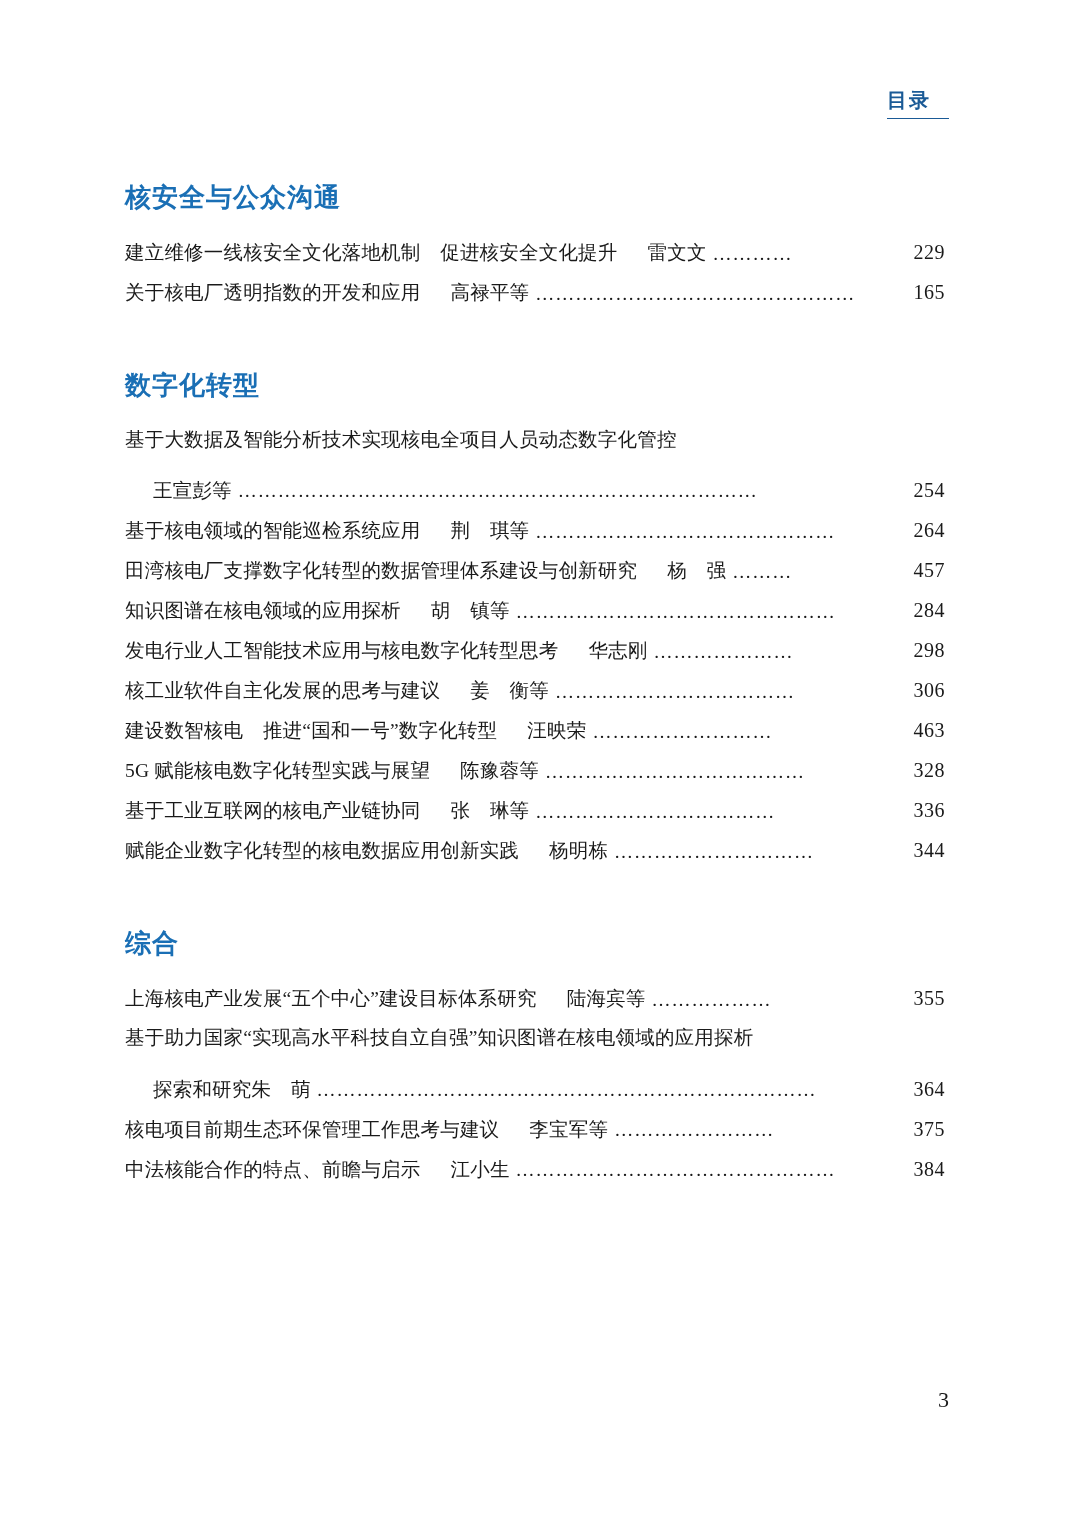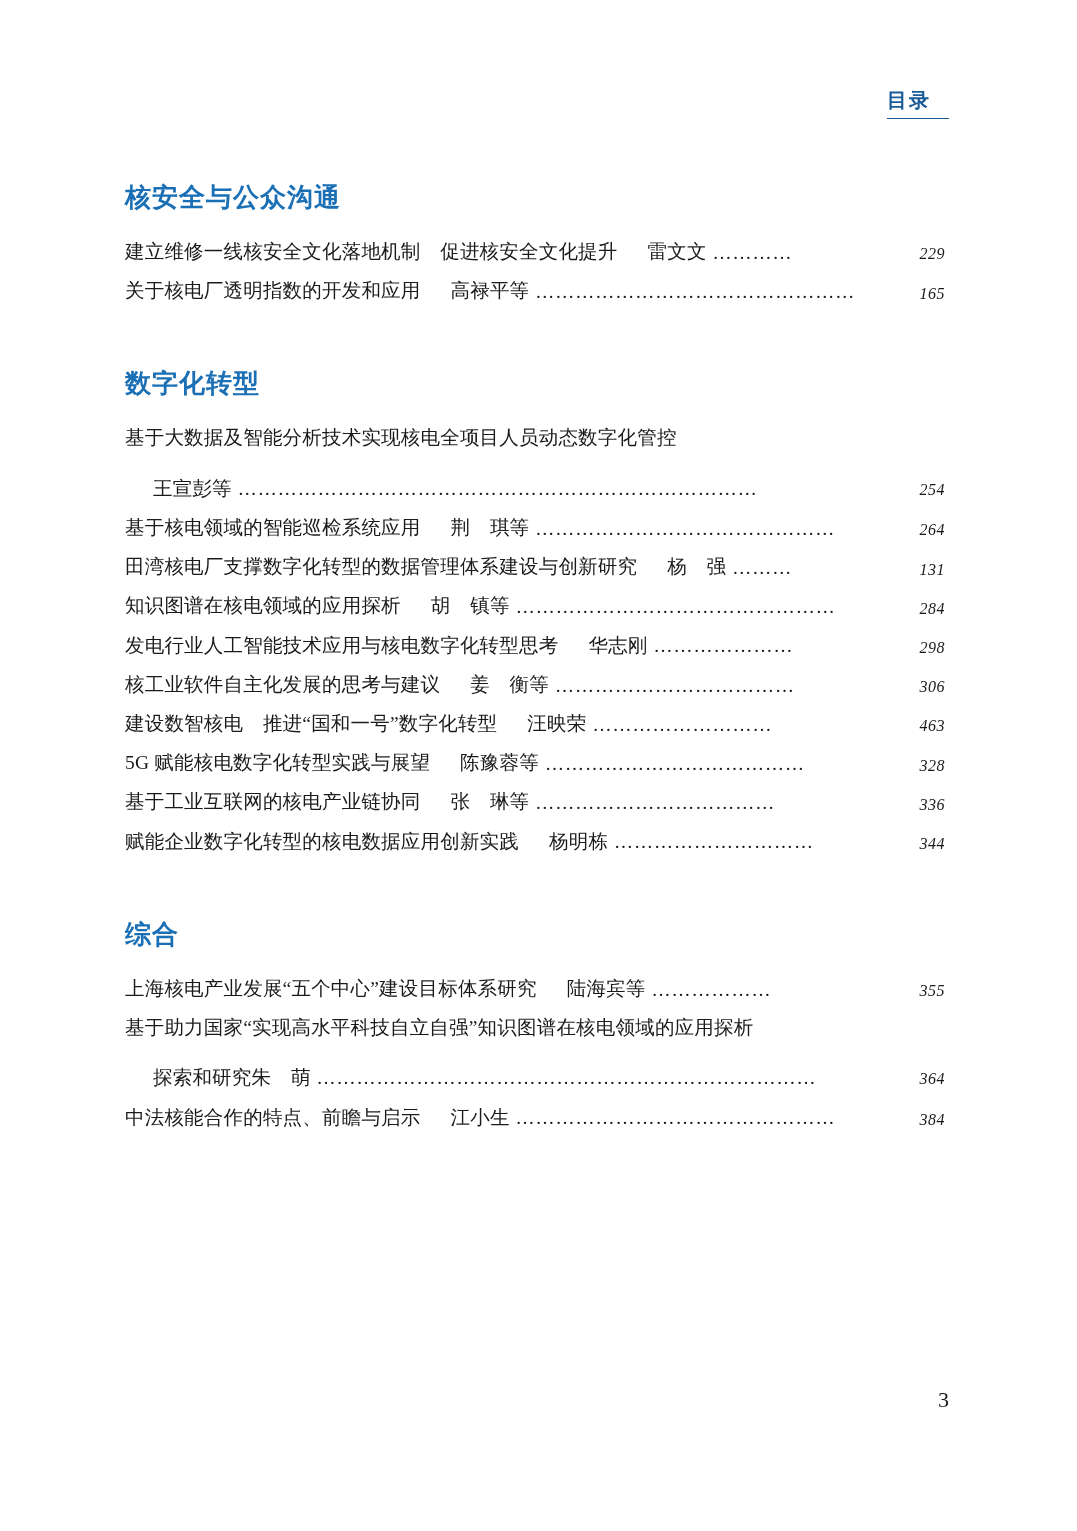--- a/index.html
+++ b/index.html
@@ -100,23 +100,22 @@
     white-space: nowrap;
     margin: 0 2px 0 6px;
     color: #1a1a1a;
     font-size: 19px;
     letter-spacing: 1px;
     min-width: 12px;
   }
   .page-no {
     white-space: nowrap;
     font-family: "Liberation Serif", serif;
-    font-size: 16px;
+    font-size: 20px;
     letter-spacing: 0.5px;
-    font-style: italic;
   }
 
   
   .entry.wrapped .line1 {
     display: block;
     letter-spacing: 0.2px;
   }
   .entry.wrapped .line2 {
     display: flex;
     align-items: baseline;
@@ -189,21 +188,21 @@
           <span class="leader">………………………………………</span>
           <span class="page-no">264</span>
         </div>
       </div>
 
       <div class="entry">
         <div class="row">
           <span class="entry-title">田湾核电厂支撑数字化转型的数据管理体系建设与创新研究</span>
           <span class="entry-author">杨　强</span>
           <span class="leader">………</span>
-          <span class="page-no">131</span>
+          <span class="page-no">457</span>
         </div>
       </div>
 
       <div class="entry">
         <div class="row">
           <span class="entry-title">知识图谱在核电领域的应用探析</span>
           <span class="entry-author">胡　镇等</span>
           <span class="leader">…………………………………………</span>
           <span class="page-no">284</span>
         </div>
@@ -279,20 +278,28 @@
       <div class="entry wrapped">
         <span class="line1">基于助力国家“实现高水平科技自立自强”知识图谱在核电领域的应用探析</span>
         <span class="line2">
           <span class="entry-title">探索和研究</span>
           <span class="entry-author tight">朱　萌</span>
           <span class="leader">…………………………………………………………………</span>
           <span class="page-no">364</span>
         </span>
       </div>
 
+      <div class="entry">
+        <div class="row">
+          <span class="entry-title">核电项目前期生态环保管理工作思考与建议</span>
+          <span class="entry-author">李宝军等</span>
+          <span class="leader">……………………</span>
+          <span class="page-no">375</span>
+        </div>
+      </div>
 
       <div class="entry">
         <div class="row">
           <span class="entry-title">中法核能合作的特点、前瞻与启示</span>
           <span class="entry-author">江小生</span>
           <span class="leader">…………………………………………</span>
           <span class="page-no">384</span>
         </div>
       </div>
     </div>

